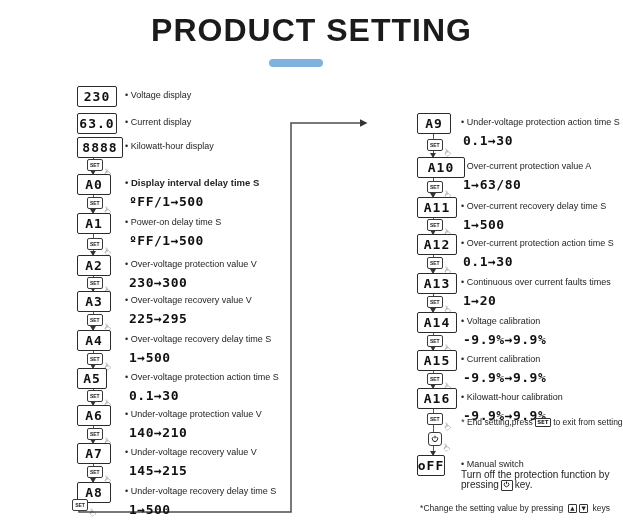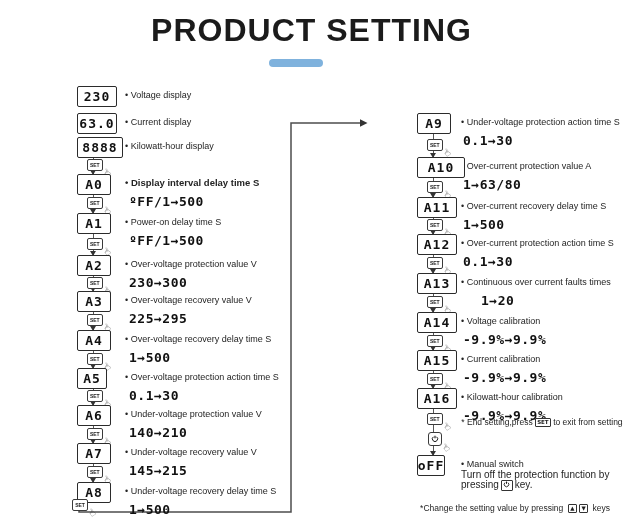--- a/index.html
+++ b/index.html
@@ -282,21 +282,21 @@
           </span>
         </div>
       </div>
       <div class="row" style="height: 39px;">
         <div class="disp-box" style="width:40px">
         <span class="disp seg">A13</span>
       </div>
         <div class="desc" style="left:44px">
           <span class="lbl">Continuous over current faults times</span>
         </div>
-        <div class="range seg" style="left:64px">1→20</div>
+        <div class="range seg" style="left:46px">1→20</div>
         <div class="conn" style="top:21px;height:18px">
           <span class="arrowhead"></span>
           <span class="set-key">
             <span>SET</span>
           </span>
         </div>
       </div>
       <div class="row" style="height: 38px;">
         <div class="disp-box" style="width:40px">
         <span class="disp seg">A14</span>

